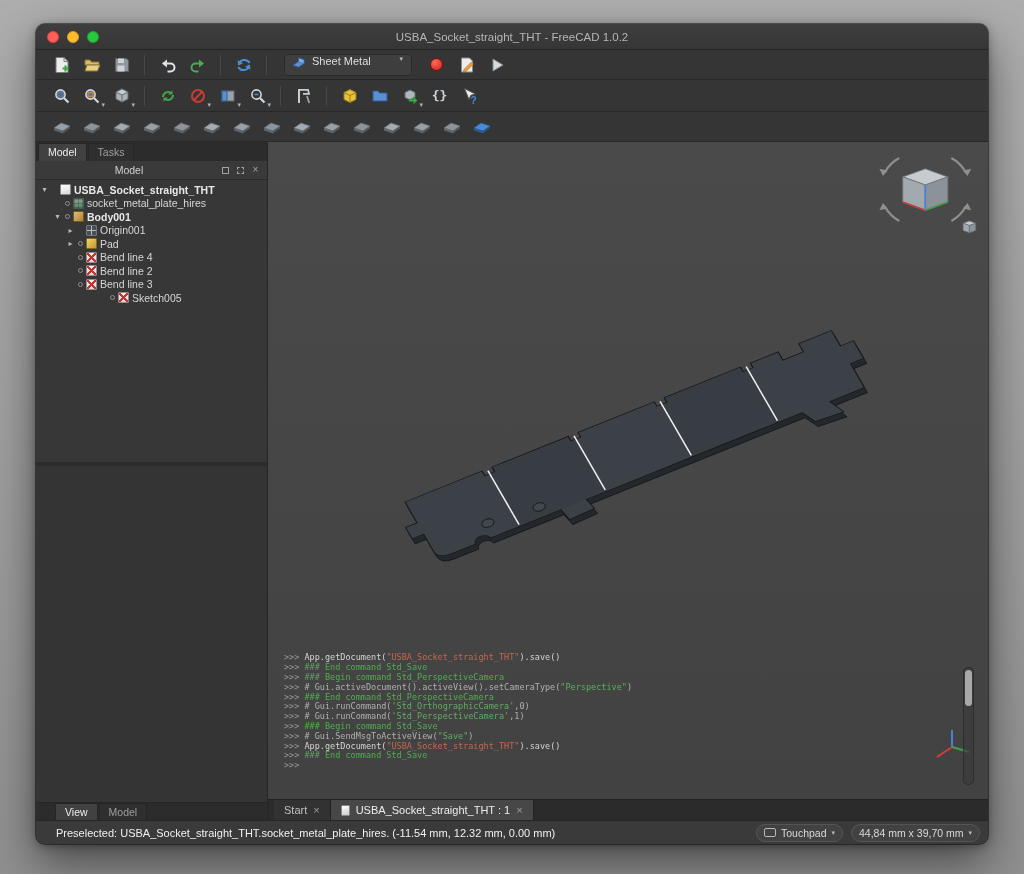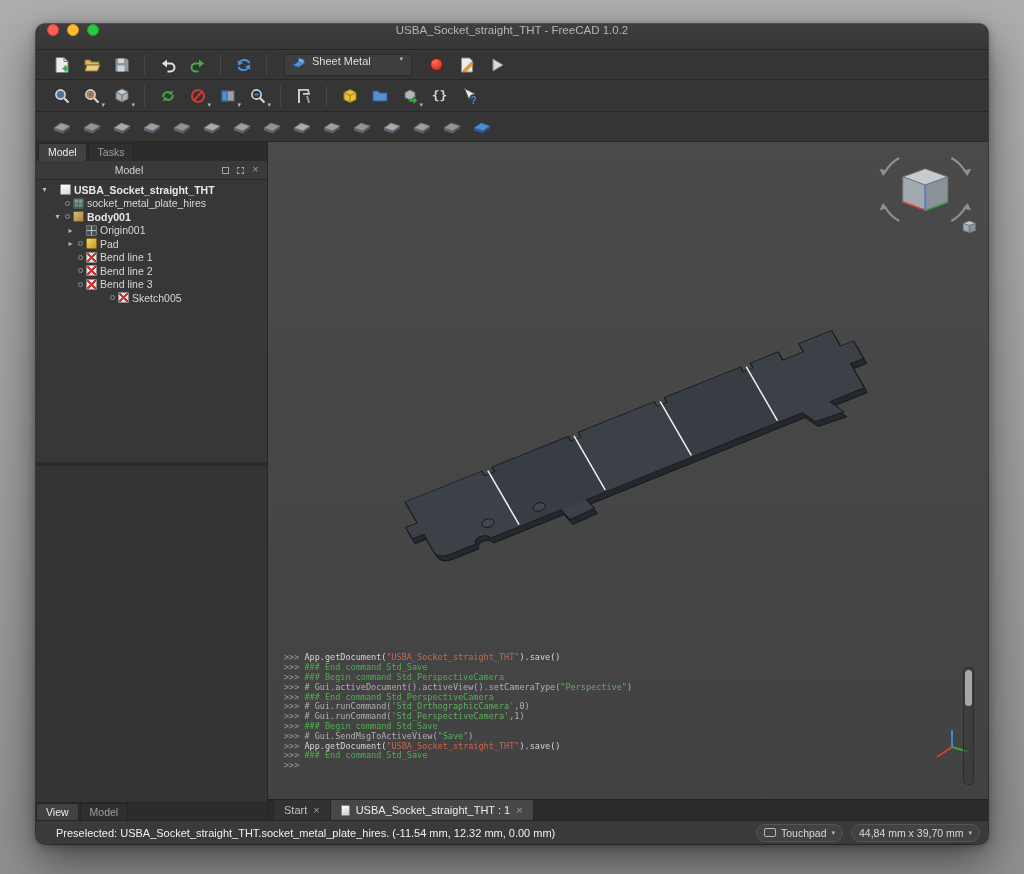--- a/index.html
+++ b/index.html
@@ -5,21 +5,21 @@
   * { margin:0; padding:0; box-sizing:border-box; }
   html,body { width:1024px; height:874px; overflow:hidden; }
   body { font-family:"Liberation Sans", sans-serif; background:linear-gradient(#aeaeae,#8f8f8f); position:relative; }
 
   .window { position:absolute; left:36px; top:24px; width:952px; height:820px;
     background:#333333; border-radius:9px; overflow:hidden; display:flex; flex-direction:column;
     box-shadow:0 18px 45px rgba(0,0,0,.5), 0 2px 10px rgba(0,0,0,.35), 0 0 0 1px rgba(0,0,0,.45); }
 
   
   .titlebar { height:26px; flex:none; background:linear-gradient(#3e3e3e,#363636); border-bottom:1px solid #242424;
-    display:flex; align-items:flex-start; position:relative; }
+    display:flex; align-items:center; position:relative; }
   .lights { display:flex; gap:8px; margin-left:11px; }
   .light { width:12px; height:12px; border-radius:50%; }
   .light.red { background:#ff5f57; border:1px solid #dd443c; }
   .light.yellow { background:#febc2e; border:1px solid #d89e20; }
   .light.green { background:#28c840; border:1px solid #1da32f; }
   .wtitle { position:absolute; left:0; right:0; text-align:center; font-size:11.5px; color:#b6b6b6; pointer-events:none; }
 
   
   .toolbar { flex:none; background:#353535; border-bottom:1px solid #282828; display:flex; align-items:center; padding-left:12px; gap:3px; }
   .tb1 { height:30px; } .tb2 { height:32px; } .tb3 { height:30px; }
@@ -57,21 +57,21 @@
     background-image:linear-gradient(#0003 1px,#0000 1px),linear-gradient(90deg,#0003 1px,#0000 1px),linear-gradient(#84a690,#5d806c); background-size:4px 4px,4px 4px,100% 100%; }
   .ticon-body { background:linear-gradient(135deg,#dcbc7c,#ab8334); border:1px solid #74591e; }
   .ticon-origin { background:#4b4f53; border:1px solid #74787c;
     background-image:linear-gradient(#0000 44%,#b8bcc0 44% 56%,#0000 56%),linear-gradient(90deg,#0000 44%,#b8bcc0 44% 56%,#0000 56%),linear-gradient(#4b4f53,#4b4f53); }
   .ticon-pad { background:linear-gradient(135deg,#f2d569,#c2992f); border:1px solid #8a6c17; }
   .ticon-sketch { border:1px solid #8f8f8f;
     background:linear-gradient(45deg,#0000 40%,#c63230 40% 60%,#0000 60%),linear-gradient(-45deg,#0000 40%,#c63230 40% 60%,#0000 60%),linear-gradient(#f0f0f0,#d9d9d9); }
 
   .splitter { height:4px; flex:none; background:#2b2b2b; }
   .empty-panel { flex:1; background:#343434; }
-  .dock-bottom-tabs { height:18px; flex:none; background:#2c2c2c; display:flex; align-items:flex-end; padding-left:0; gap:1px; border-top:1px solid #262626; }
+  .dock-bottom-tabs { height:18px; flex:none; background:#2c2c2c; display:flex; align-items:flex-end; padding-left:19px; gap:1px; border-top:1px solid #262626; }
   .btab { font-size:10.5px; color:#9e9e9e; background:#2f2f2f; padding:2px 9px 2px; border:1px solid #262626; border-bottom:none; border-radius:2px 2px 0 0; }
   .btab.active { background:#414141; color:#ececec; }
 
   
   .vcol { flex:1; display:flex; flex-direction:column; min-width:0; }
   .viewport { flex:1; position:relative; background:linear-gradient(#4a4a4a,#424242); overflow:hidden; }
   .scene { position:absolute; inset:0; width:100%; height:100%; }
   .navcube { position:absolute; top:8px; right:6px; width:108px; height:88px; }
   .axiscross { position:absolute; right:16px; bottom:34px; width:40px; height:40px; }
 
@@ -427,21 +427,21 @@
           <div class="trow" style="padding-left: 30px;">
             <span class="exp">▸</span>
             <span class="vdot"></span>
             <span class="ticon ticon-pad"></span>
             <span class="tlabel">Pad</span>
           </div>
           <div class="trow" style="padding-left: 30px;">
             <span class="exp"></span>
             <span class="vdot"></span>
             <span class="ticon ticon-sketch"></span>
-            <span class="tlabel">Bend line 1</span>
+            <span class="tlabel">Bend line 4</span>
           </div>
           <div class="trow" style="padding-left: 30px;">
             <span class="exp"></span>
             <span class="vdot"></span>
             <span class="ticon ticon-sketch"></span>
             <span class="tlabel">Bend line 2</span>
           </div>
           <div class="trow" style="padding-left: 30px;">
             <span class="exp"></span>
             <span class="vdot"></span>

